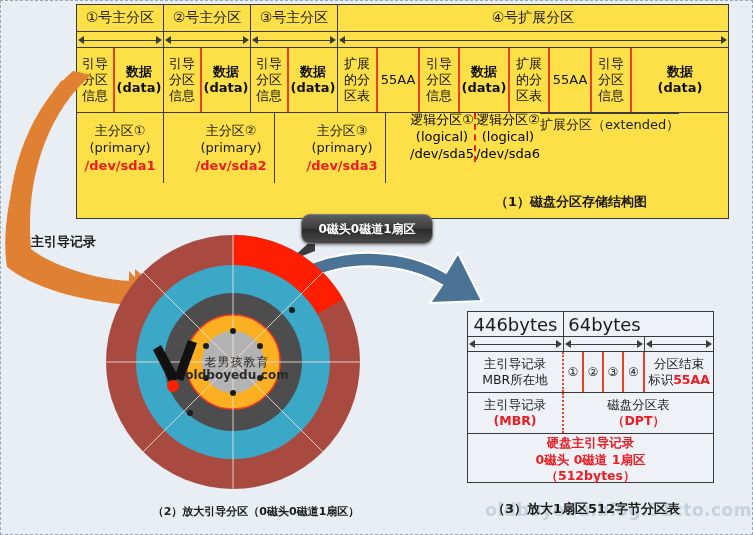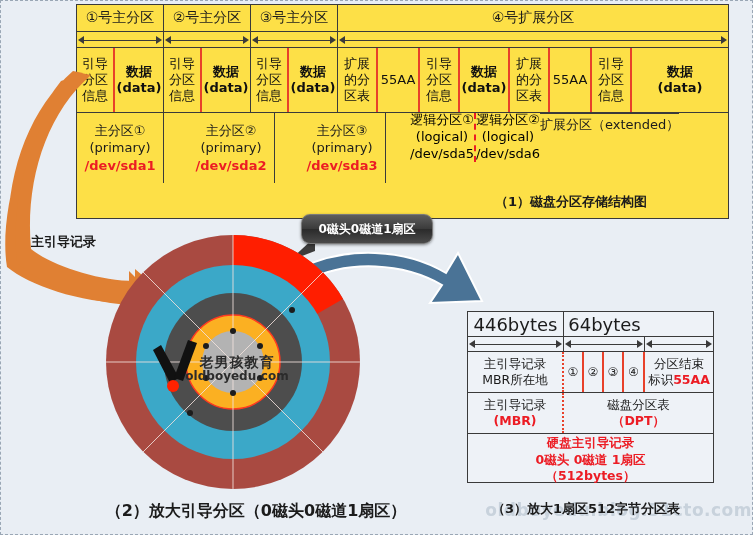--- a/index.html
+++ b/index.html
@@ -119,21 +119,21 @@
     position:absolute;left:288px;top:236px;width:26px;height:26px;
   }
 
   
   #disk{position:absolute;left:103px;top:232px;width:258px;height:258px;}
   #disk-logo{
     position:absolute;left:176px;top:350px;width:120px;height:36px;
     display:flex;flex-direction:column;align-items:center;justify-content:center;
     pointer-events:none;
   }
-  #disk-logo .cn{font-size:14px;font-weight:bold;color:#2b2b2b;letter-spacing:1px;line-height:1;}
+  #disk-logo .cn{font-size:12px;font-weight:normal;color:#2b2b2b;letter-spacing:1px;line-height:1;}
   #disk-logo .en{font-size:12px;font-weight:bold;color:#2b2b2b;line-height:1.25;}
 
   
   #mbr-table{
     position:absolute;left:466px;top:310px;width:247px;height:172px;
     border:1px solid #3a3a3a;box-sizing:border-box;background:#eef2f7;
   }
   #mbr-hdr{height:24px;border-bottom:1px solid #3a3a3a;display:flex;}
   .mh{
     display:flex;align-items:center;justify-content:center;
@@ -172,21 +172,21 @@
   #mbr-foot{
     height:52px;display:flex;flex-direction:column;
     align-items:center;justify-content:center;text-align:center;
     font-size:12.5px;line-height:1.35;color:#ec1c24;font-weight:bold;
   }
 
   
   #cap2{
     position:absolute;left:110px;top:500px;width:290px;height:20px;
     display:flex;align-items:center;justify-content:center;
-    font-size:16px;font-weight:bold;color:#1b1b1b;white-space:nowrap;
+    font-size:11px;font-weight:bold;color:#1b1b1b;white-space:nowrap;
   }
   #cap3{
     position:absolute;left:460px;top:498px;width:250px;height:20px;
     display:flex;align-items:center;justify-content:center;
     font-size:13px;font-weight:bold;color:#1b1b1b;white-space:nowrap;
   }
   #watermark{
     position:absolute;left:455px;top:497px;width:296px;height:24px;
     display:flex;align-items:center;justify-content:flex-end;
     font-size:17px;color:#c8d2dc;font-weight:bold;letter-spacing:.5px;

